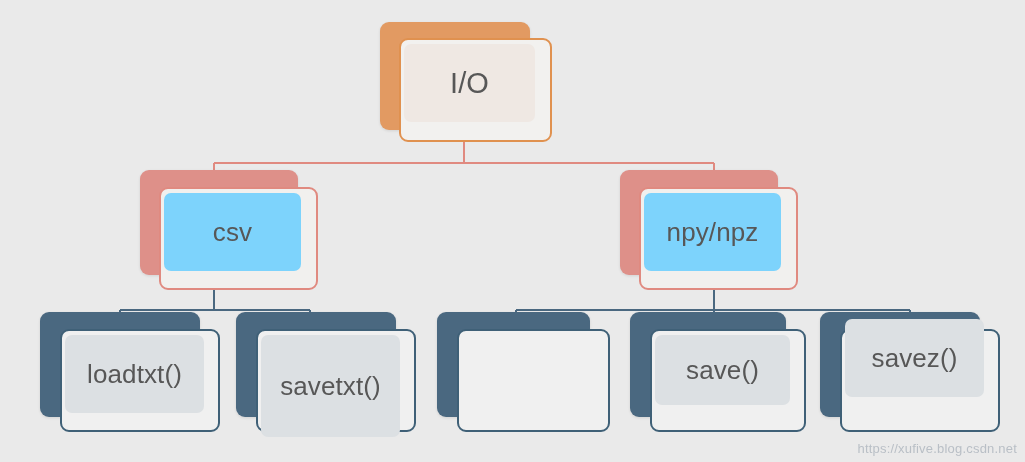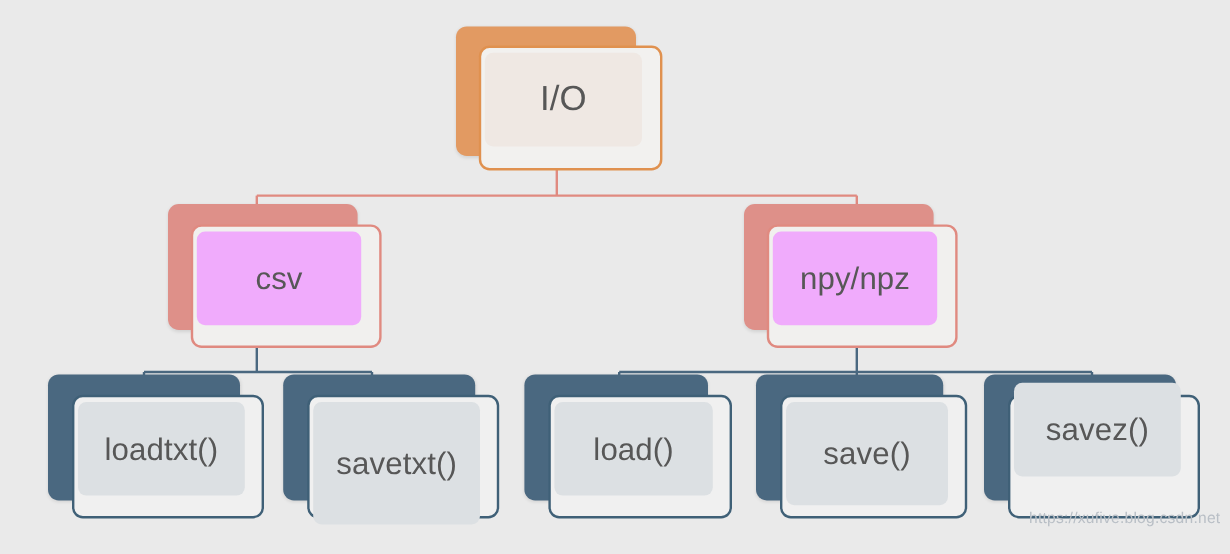--- a/index.html
+++ b/index.html
@@ -71,34 +71,34 @@
 
   
   .node-root .card-back   { background: #e29a62; }
   .node-root .card-front  { border-color: #e0914f; background: #f2f1ef; }
   .node-root .card-inner  { background: #efe8e3; }
   .node-root .card-label  { font-size: 29px; }
 
   
   .node-mid .card-back    { background: #de9089; }
   .node-mid .card-front   { border-color: #e08a80; background: #f1f0ee; }
-  .node-mid .card-inner   { background: #f0abfc; }
+  .node-mid .card-inner   { background: #7dd3fc; }
   .node-mid .card-label   { font-size: 26px; }
 
   
   .node-leaf .card-back   { background: #4a6880; }
   .node-leaf .card-front  { border-color: #3f6077; background: #f0f0f0; }
   .node-leaf .card-inner  { background: #dce0e3; }
   .node-leaf .card-label  { font-size: 26px; }
 
   
   #watermark {
     position: absolute;
     right: 8px;
-    bottom: 23px;
+    bottom: 6px;
     z-index: 3;
     font-family: "Liberation Sans", sans-serif;
     font-size: 13px;
     color: #b9bfc6;
     letter-spacing: 0.2px;
     user-select: none;
     margin-left: 12px;
   }
 </style>
 </head>
@@ -166,29 +166,26 @@
     <div class="card-back" style="width:160px; height:105px;"></div>
     <div class="card-front" style="left:20px; top:17px; width:160px; height:103px;"></div>
     <div class="card-inner" style="left:25px; top:23px; width:139px; height:102px;">
       <span class="card-label">savetxt()</span>
     </div>
   </div>
 
   <div class="node node-leaf" style="left:437px; top:312px; width:175px; height:122px;">
     <div class="card-back" style="width:153px; height:105px;"></div>
     <div class="card-front" style="left:20px; top:17px; width:153px; height:103px;"></div>
-    <div class="card-inner" style="left:25px; top:23px; width:132px; height:78px;">
-      <span class="card-label">load()</span>
-    </div>
   </div>
 
   <div class="node node-leaf" style="left:630px; top:312px; width:178px; height:122px;">
     <div class="card-back" style="width:156px; height:105px;"></div>
     <div class="card-front" style="left:20px; top:17px; width:156px; height:103px;"></div>
-    <div class="card-inner" style="left:25px; top:23px; width:135px; height:86px;">
+    <div class="card-inner" style="left:25px; top:23px; width:135px; height:70px;">
       <span class="card-label">save()</span>
     </div>
   </div>
 
   <div class="node node-leaf" style="left:820px; top:312px; width:182px; height:122px;">
     <div class="card-back" style="width:160px; height:105px;"></div>
     <div class="card-front" style="left:20px; top:17px; width:160px; height:103px;"></div>
     <div class="card-inner" style="left:25px; top:7px; width:139px; height:78px;">
       <span class="card-label">savez()</span>
     </div>

